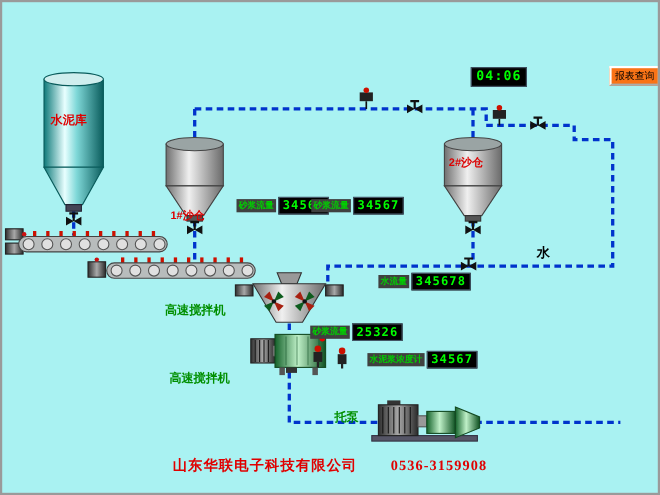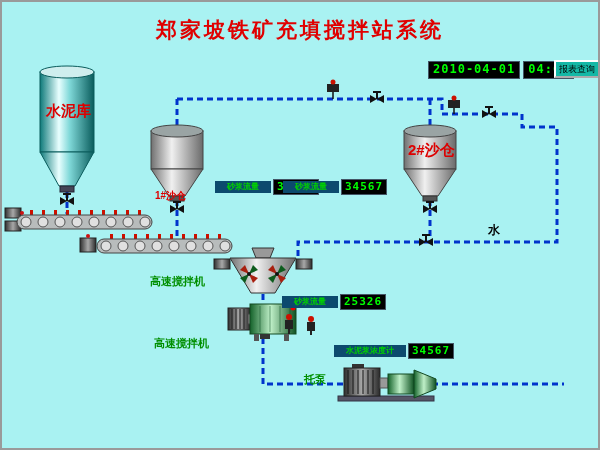--- a/index.html
+++ b/index.html
@@ -19,28 +19,28 @@
     font-family:"Liberation Serif",serif;
   }
   .clock{position:absolute;left:426px;top:59px;display:flex;gap:3px;}
   .led-box{
     background:#000;color:var(--led,#00ff00);
     font-family:"DejaVu Sans Mono",monospace;font-weight:bold;font-size:12px;
     padding:1px 4px;border:1px solid #456;letter-spacing:1px;line-height:1.15;
   }
   .report-btn{
     position:absolute;left:552px;top:58px;width:46px;height:18px;
-    background:#14b8a6;border:2px outset #fff;font-size:9px;line-height:12px;
+    background:#f97316;border:2px outset #fff;font-size:9px;line-height:12px;
     text-align:center;cursor:pointer;padding:0;color:#000;
     font-family:"Liberation Sans",sans-serif;
   }
   .display{position:absolute;display:flex;align-items:center;gap:2px;}
   .display .lbl{
-    background:#0c4a6e;color:#00d000;font-size:8px;font-weight:bold;
-    padding:2px 12px;white-space:nowrap;line-height:1;
+    background:#404040;color:#00d000;font-size:8px;font-weight:bold;
+    padding:2px 2px;white-space:nowrap;line-height:1;
   }
   .display .val{
     background:#000;color:var(--led,#00ff00);
     font-family:"DejaVu Sans Mono",monospace;font-weight:bold;font-size:11px;
     padding:1px 3px;border:1px solid #456;letter-spacing:1px;line-height:1.1;
     min-width:34px;text-align:right;
   }
   .red-label{position:absolute;color:#dd0000;font-weight:bold;white-space:nowrap;}
   .green-label{position:absolute;color:var(--label_green,#008f00);font-weight:bold;white-space:nowrap;font-size:11px;}
   .black-label{position:absolute;color:#000;font-weight:bold;font-size:12px;white-space:nowrap;}
@@ -268,48 +268,54 @@
         <line x1="0" y1="0" x2="0" y2="-7"></line>
         <line x1="-4" y1="-7" x2="4" y2="-7"></line>
     </g>
     <g class="valve" transform="translate(424,240)">
       <path d="M-7,-4 L7,4 L7,-4 L-7,4 Z"></path>
         <line x1="0" y1="0" x2="0" y2="-7"></line>
         <line x1="-4" y1="-7" x2="4" y2="-7"></line>
     </g>
   </svg>
 
-  <div class="title">郑家坡铁矿充填搅拌站系统</div>
 
   <div class="clock">
-    <span class="led-box">2010-04-01</span>
     <span class="led-box">04:06</span>
   </div>
   <button class="report-btn">报表查询</button>
 
-  <div class="red-label" style="left:44px;top:100px;font-size:15px;">水泥库</div>
+  <div class="red-label" style="left:44px;top:100px;font-size:11px;">水泥库</div>
   <div class="red-label" style="left:153px;top:139px;font-size:10px;margin-top:48px;">1#沙仓</div>
-  <div class="red-label" style="left:406px;top:139px;font-size:15px;">2#沙仓</div>
+  <div class="red-label" style="left:406px;top:139px;font-size:10px;">2#沙仓</div>
 
   <div class="display" style="left:213px;top:177px;">
     <span class="lbl">砂浆流量</span>
     <span class="val">34567</span>
   </div>
   <div class="display" style="left:281px;top:177px;">
     <span class="lbl">砂浆流量</span>
     <span class="val">34567</span>
   </div>
+  <div class="display" style="left:342px;top:246px;">
+    <span class="lbl">水流量</span>
+    <span class="val">345678</span>
+  </div>
   <div class="display" style="left:280px;top:292px;">
     <span class="lbl">砂浆流量</span>
     <span class="val">25326</span>
   </div>
-  <div class="display" style="left:332px;top:317px;margin-top:24px;">
+  <div class="display" style="left:332px;top:317px;">
     <span class="lbl">水泥浆浓度计</span>
     <span class="val">34567</span>
   </div>
 
   <div class="green-label" style="left:148px;top:272px;">高速搅拌机</div>
   <div class="green-label" style="left:152px;top:309px;margin-top:25px;">高速搅拌机</div>
   <div class="green-label" style="left:302px;top:370px;font-family:Liberation Mono, monospace;">托泵</div>
   <div class="black-label" style="left:486px;top:220px;">水</div>
 
+  <div class="footer">
+    <span>山东华联电子科技有限公司</span>
+    <span class="phone">0536-3159908</span>
+  </div>
 
 </div>
 
 </body></html>

